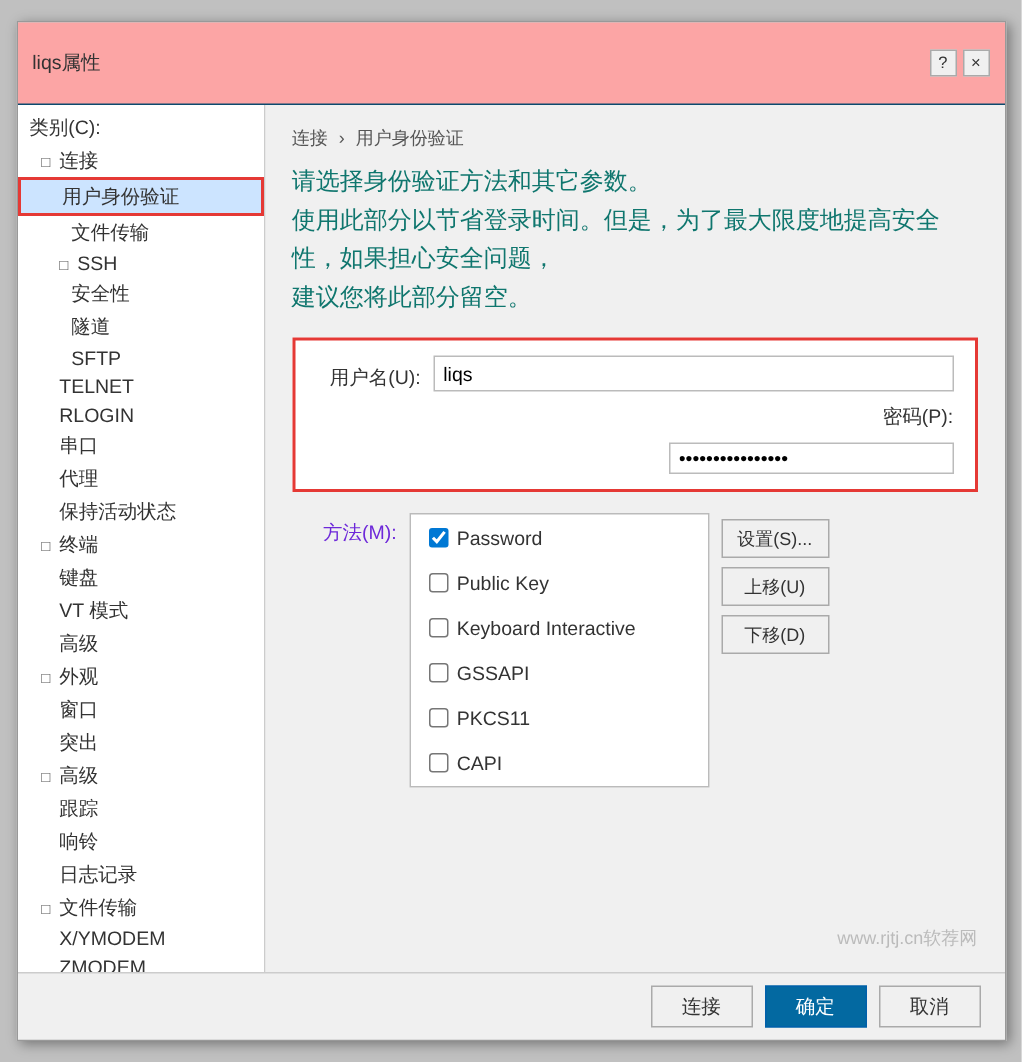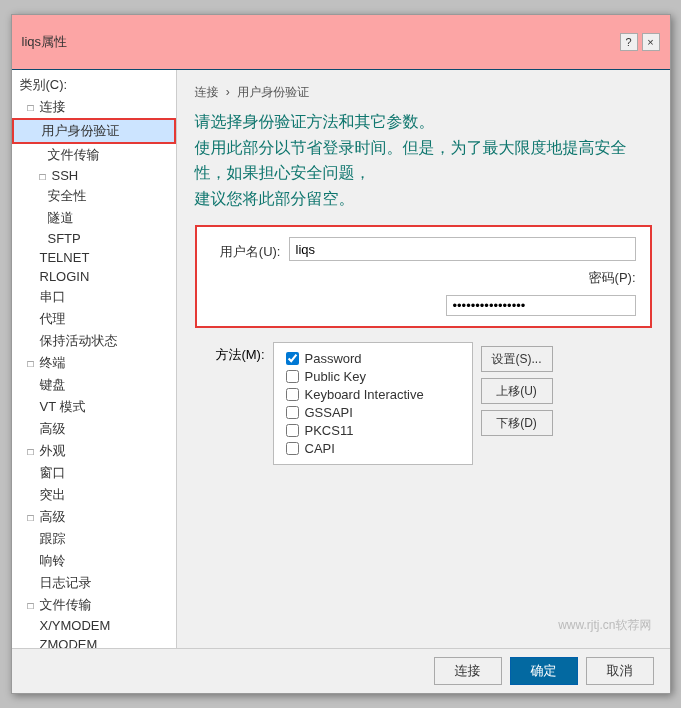--- a/index.html
+++ b/index.html
@@ -148,31 +148,31 @@
       outline: none;
     }
     .methods-row {
       display: flex;
       align-items: flex-start;
       gap: 8px;
     }
     .methods-label {
       width: 70px;
       text-align: right;
-      color: #000000;
+      color: #6d28d9;
       flex-shrink: 0;
       padding-top: 4px;
     }
     .methods-box {
       border: 1px solid #bbb;
       background: #fff;
       padding: 8px 12px;
       display: flex;
       flex-direction: column;
-      gap: 3px;
+      gap: 15px;
       min-width: 200px;
     }
     .method-item {
       display: flex;
       align-items: center;
       gap: 6px;
       cursor: pointer;
     }
     .method-item input[type="checkbox"] {
       width: 13px;

